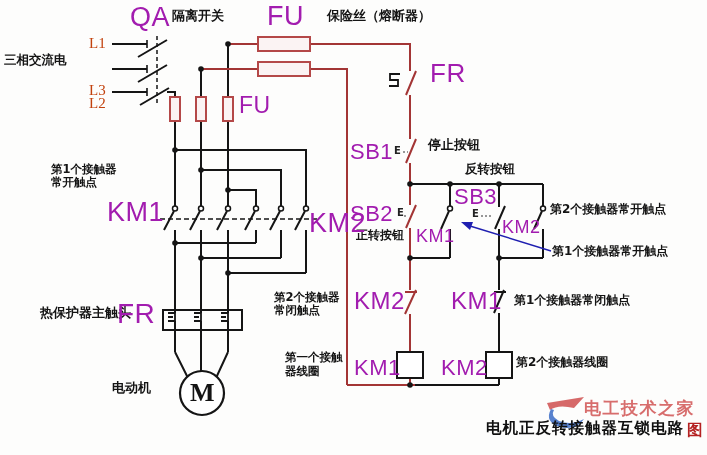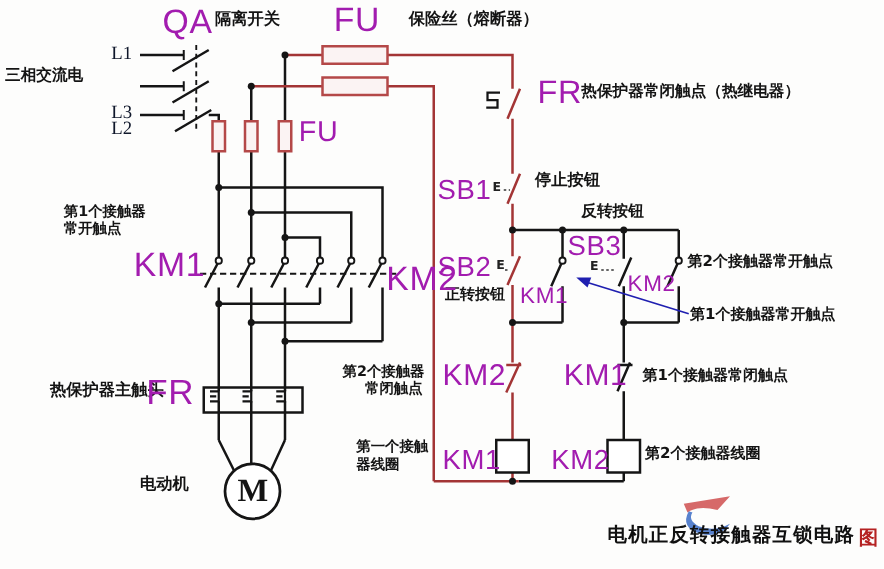--- a/index.html
+++ b/index.html
@@ -2,21 +2,21 @@
 <html><head>
 <meta charset="utf-8">
 <style>
   html,body{margin:0;padding:0;background:#ffffff;}
   #stage{position:relative;width:707px;height:455px;background:#fdfdfc;overflow:hidden;
          font-family:"Liberation Sans",sans-serif;}
   #wires{position:absolute;left:0;top:0;}
   .lbl{position:absolute;white-space:nowrap;line-height:1;}
   .zh{font-family:"DejaVu Sans",sans-serif;font-weight:bold;color:#141414;}
   .idb{font-family:"Liberation Sans",sans-serif;color:#a21caf;font-weight:500;letter-spacing:0.5px;}
-  .ph{font-family:"Liberation Serif",serif;color:#0f172a;font-size:15px;}
+  .ph{font-family:"Liberation Serif",serif;color:#c2410c;font-size:15px;}
   .act{font-family:"DejaVu Sans",sans-serif;color:#222;font-size:10px;font-weight:bold;}
   .motor-m{font-family:"Liberation Serif",serif;font-weight:bold;color:#141414;font-size:26px;}
   .cap{font-family:"DejaVu Sans",sans-serif;font-weight:bold;color:#101010;font-size:15.5px;letter-spacing:1px;}
   .cap-red{color:#b52222;}
   .wm{font-family:"DejaVu Sans",sans-serif;font-weight:bold;color:#d15454;font-size:17px;letter-spacing:1.5px;opacity:.85;}
 </style>
 </head>
 <body>
 
 <div id="stage">
@@ -133,21 +133,20 @@
   <div class="lbl ph" style="left:89px;top:83px;">L3</div>
 
   <div class="lbl idb" style="left:130px;top:4px;font-size:27px;">QA</div>
   <div class="lbl zh" style="left:172px;top:9px;font-size:13px;">隔离开关</div>
 
   <div class="lbl idb" style="left:267px;top:3px;font-size:27px;">FU</div>
   <div class="lbl zh" style="left:327px;top:9px;font-size:13px;">保险丝（熔断器）</div>
   <div class="lbl idb" style="left:239px;top:94px;font-size:23px;">FU</div>
 
   <div class="lbl idb" style="left:430px;top:60px;font-size:26px;">FR</div>
-  <div class="lbl zh" style="left:465px;top:67px;font-size:12.5px;">热保护器常闭触点（热继电器）</div>
 
   <div class="lbl idb" style="left:350px;top:141px;font-size:22px;">SB1</div>
   <div class="lbl act" style="left:394px;top:146px;">E</div>
   <div class="lbl zh" style="left:428px;top:138px;font-size:13px;">停止按钮</div>
 
   <div class="lbl idb" style="left:350px;top:203px;font-size:22px;">SB2</div>
   <div class="lbl act" style="left:397px;top:208px;">E</div>
   <div class="lbl zh" style="left:356px;top:229px;font-size:12px;">正转按钮</div>
 
   <div class="lbl idb" style="left:454px;top:186px;font-size:22px;">SB3</div>
@@ -158,33 +157,34 @@
   <div class="lbl idb" style="left:309px;top:210px;font-size:27px;">KM2</div>
   <div class="lbl zh" style="left:51px;top:164px;font-size:11.5px;">第1个接触器</div>
   <div class="lbl zh" style="left:51px;top:177px;font-size:11.5px;">常开触点</div>
 
   <div class="lbl idb" style="left:416px;top:227px;font-size:18px;">KM1</div>
   <div class="lbl idb" style="left:502px;top:218px;font-size:18px;">KM2</div>
   <div class="lbl zh" style="left:550px;top:203px;font-size:12px;">第2个接触器常开触点</div>
   <div class="lbl zh" style="left:552px;top:245px;font-size:12px;">第1个接触器常开触点</div>
 
   <div class="lbl zh" style="left:274px;top:292px;font-size:11.5px;">第2个接触器</div>
-  <div class="lbl zh" style="left:292px;top:305px;font-size:11.5px;">常闭触点</div>
+  <div class="lbl zh" style="left:274px;top:305px;font-size:11.5px;">常闭触点</div>
   <div class="lbl idb" style="left:354px;top:289px;font-size:24px;">KM2</div>
   <div class="lbl idb" style="left:451px;top:289px;font-size:24px;">KM1</div>
   <div class="lbl zh" style="left:514px;top:294px;font-size:12px;">第1个接触器常闭触点</div>
 
   <div class="lbl zh" style="left:40px;top:306px;font-size:13px;">热保护器主触头</div>
   <div class="lbl idb" style="left:117px;top:300px;font-size:28px;">FR</div>
 
   <div class="lbl idb" style="left:354px;top:357px;font-size:22px;">KM1</div>
   <div class="lbl idb" style="left:441px;top:357px;font-size:22px;">KM2</div>
   <div class="lbl zh" style="left:285px;top:352px;font-size:11.5px;">第一个接触</div>
   <div class="lbl zh" style="left:285px;top:366px;font-size:11.5px;">器线圈</div>
   <div class="lbl zh" style="left:516px;top:356px;font-size:12px;">第2个接触器线圈</div>
 
   <div class="lbl zh" style="left:112px;top:381px;font-size:13px;">电动机</div>
   <div class="lbl motor-m" style="left:190px;top:380px;width:24px;text-align:center;">M</div>
 
+  <div class="lbl wm" style="left:584px;top:400px;">电工技术之家</div>
   <div class="lbl cap" style="left:486px;top:421px;">电机正反转接触器互锁电路</div>
   <div class="lbl cap cap-red" style="left:687px;top:423px;">图</div>
 
 </div>
 
 </body></html>

